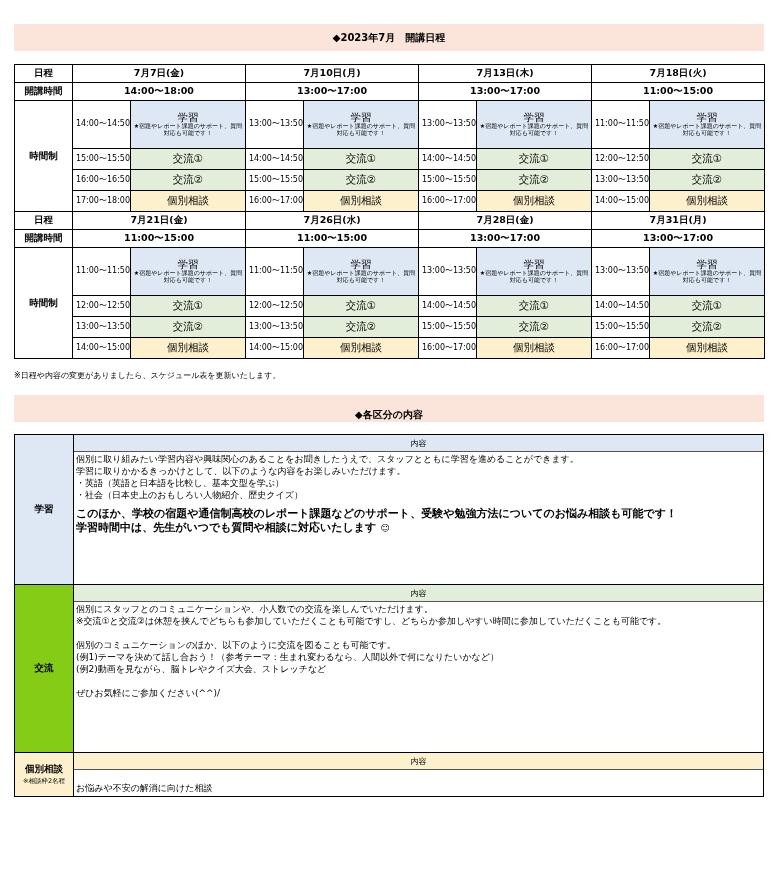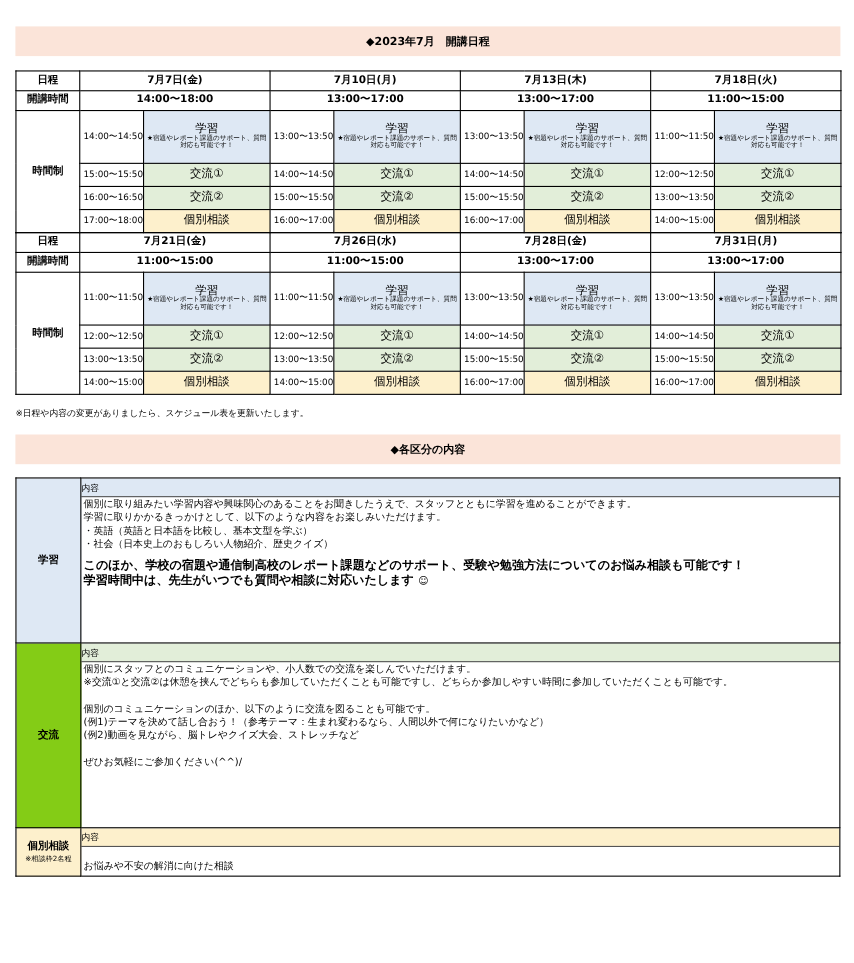--- a/index.html
+++ b/index.html
@@ -42,21 +42,21 @@
   table.content td { border: 1px solid #000; padding: 0; vertical-align: top; }
   td.cat {
     width: 59px; text-align: center; vertical-align: middle !important;
     font-weight: bold; font-size: 9.5px;
   }
   td.cat .sub { display: block; font-weight: normal; font-size: 6.5px; margin-top: 1px; }
   td.cat.blue { background: #dee8f4; }
   td.cat.green { background: #84cc16; }
   td.cat.yellow { background: #fdf0cc; }
   .chead {
-    height: 17px; font-size: 8px; text-align: left; line-height: 17px;
+    height: 17px; font-size: 8px; text-align: center; line-height: 17px;
     border-bottom: 1px solid #555;
   }
   .chead.blue { background: #dee8f4; }
   .chead.green { background: #e2eed9; }
   .chead.yellow { background: #fdf0cc; }
   .cbody { padding: 1px 2px; font-size: 9px; line-height: 12px; }
   .cbody .big { font-weight: bold; font-size: 11px; line-height: 14px; }
   .gap { height: 12px; }
   .smile { font-weight: normal; font-size: 9px; }
 </style>
@@ -228,21 +228,21 @@
     <td class="time">16:00〜17:00</td>
     <td class="kobetsu">個別相談</td>
     <td class="time">16:00〜17:00</td>
     <td class="kobetsu">個別相談</td>
   </tr>
 </tbody>
   </table>
 
 <div class="note">※日程や内容の変更がありましたら、スケジュール表を更新いたします。</div>
 
-<div class="banner" style="top:395px;">
+<div class="banner" style="top:395px;align-items:flex-end;">
   <span>◆各区分の内容</span>
 </div>
 
 <table class="content">
   <colgroup>
       <col style="width:59px">
       <col>
     </colgroup>
   <tbody>
       <tr>

